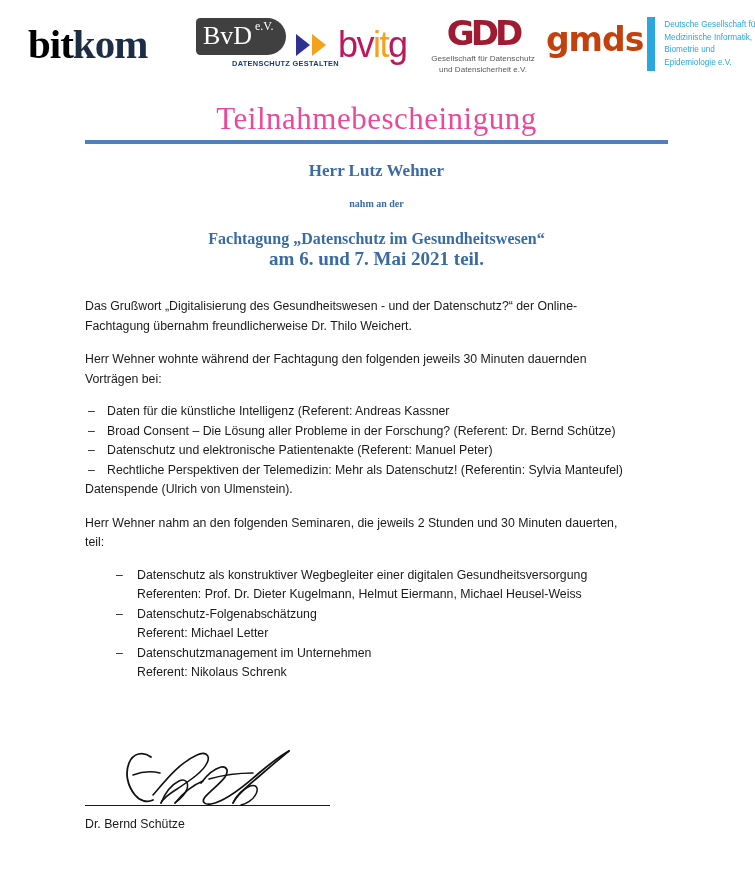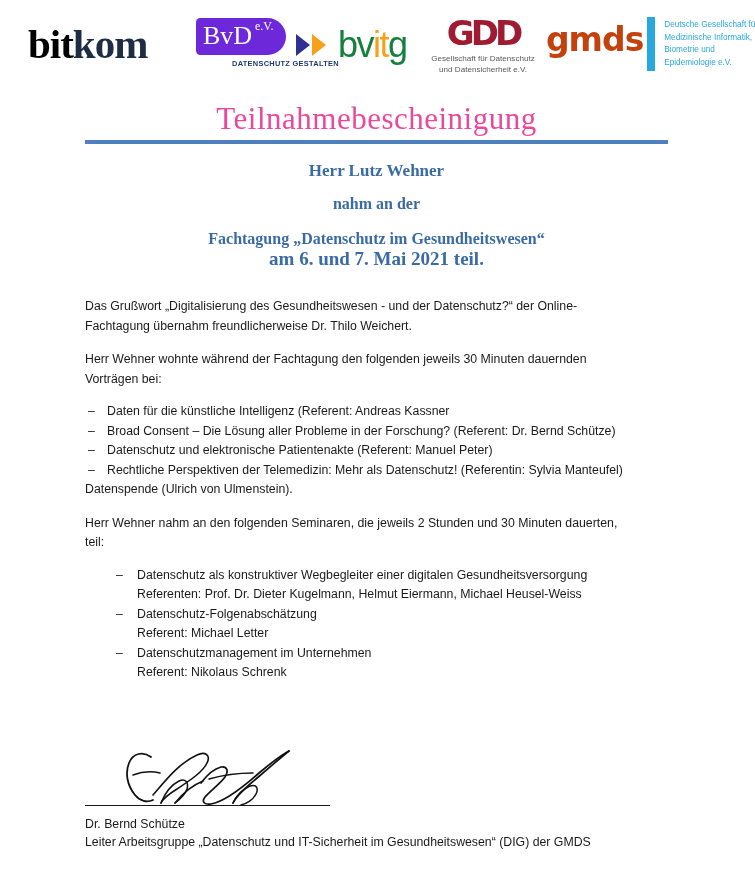--- a/index.html
+++ b/index.html
@@ -43,21 +43,21 @@
   
   .logo-bvd {
     position: absolute;
     left: 196px;
     top: 18px;
     width: 92px;
   }
   .bvd-badge {
     width: 90px;
     height: 37px;
-    background: #6d28d9;
+    background: #404040;
     border-radius: 5px 22px 22px 5px;
     position: relative;
   }
   .bvd-badge .bvd-main {
     position: absolute;
     left: 7px;
     top: 1px;
     color: #ffffff;
     font-family: "Liberation Serif", serif;
     font-size: 26px;
@@ -96,21 +96,21 @@
     align-items: center;
     margin-right: 4px;
   }
   .logo-bvitg .word {
     font-size: 36px;
     font-weight: 400;
     line-height: 1;
     letter-spacing: -1.5px;
     white-space: nowrap;
   }
-  .logo-bvitg .c-blue { color: #15803d; }
+  .logo-bvitg .c-blue { color: #be185d; }
   .logo-bvitg .c-orange { color: #f5a11b; }
 
   
   .logo-gdd {
     position: absolute;
     left: 427px;
     top: 16px;
     text-align: center;
     width: 112px;
   }
@@ -187,21 +187,21 @@
     position: absolute;
     left: 85px;
     top: 160px;
     width: 583px;
     text-align: center;
     font-family: "Liberation Serif", serif;
     font-weight: 700;
     color: #3a6ba5;
   }
   .award-name { font-size: 17px; line-height: 22px; }
-  .award-mid  { font-size: 16px; line-height: 18px; margin-top: 13px; }
+  .award-mid  { font-size: 10px; line-height: 18px; margin-top: 13px; }
   .award-event{ font-size: 16px; line-height: 22px; margin-top: 15px; }
   .award-date { font-size: 19px; line-height: 18px; }
 
   
   .body-area {
     position: absolute;
     left: 85px;
     top: 297px;
     width: 585px;
     font-size: 12.3px;
@@ -398,14 +398,13 @@
       <path d="M48 58 C52 48, 58 40, 66 36 C72 33, 76 37, 74 44 C72 50, 66 55, 62 58" stroke-width="1.5"></path>
       <path d="M62 58 C70 48, 80 40, 90 36" stroke-width="1.5"></path>
       <path d="M88 38 C94 30, 100 24, 108 22 C114 21, 116 26, 112 32 C107 39, 98 45, 92 52 C88 57, 92 60, 98 59 C110 57, 128 44, 146 28 C158 18, 168 10, 176 6" stroke-width="1.7"></path>
       <path d="M96 34 C110 30, 126 28, 140 28" stroke-width="1.4"></path>
       <path d="M176 6 C166 14, 150 28, 136 40 C128 47, 122 53, 120 58" stroke-width="1.7"></path>
       <path d="M120 58 C124 50, 130 44, 137 41 C143 39, 146 43, 143 49 C140 55, 133 59, 128 60" stroke-width="1.5"></path>
     </g>
   </svg>
   <div class="sig-rule"></div>
   <div class="sig-name">Dr. Bernd Schütze</div>
-  <div class="sig-role">Leiter Arbeitsgruppe „Datenschutz und IT-Sicherheit im Gesundheitswesen“ (DIG) der GMDS</div>
 </div>
 
 </body></html>

